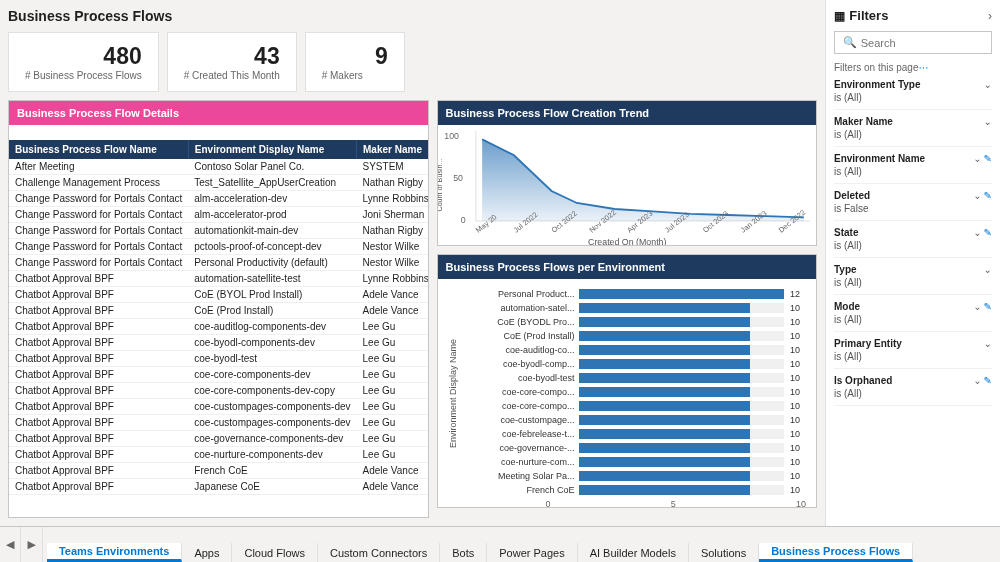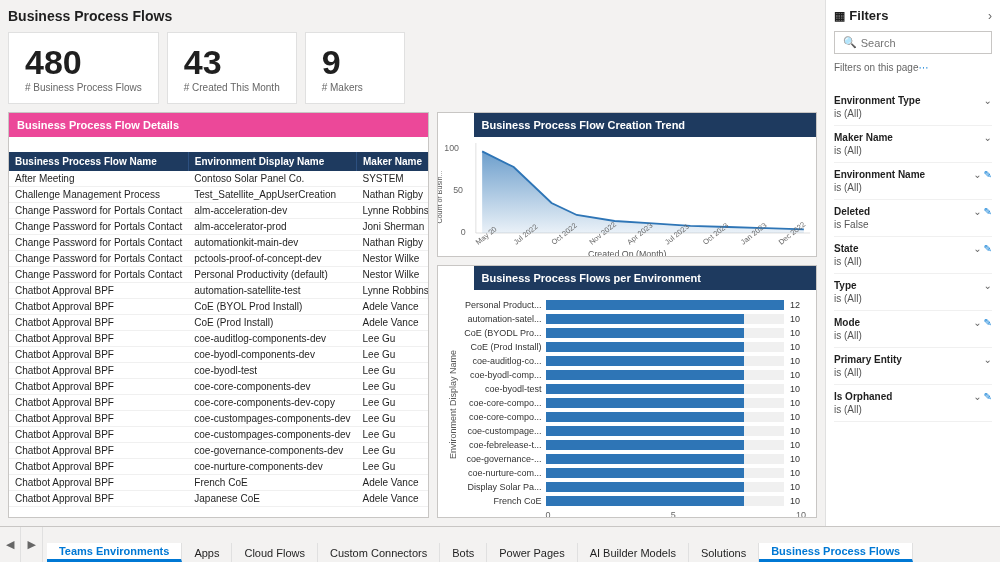--- a/index.html
+++ b/index.html
@@ -6,67 +6,67 @@
     body { font-family: 'Segoe UI', Arial, sans-serif; font-size: 11px; background: #f3f2f1; display: flex; flex-direction: column; height: 562px; overflow: hidden; }
 
     .main-area { display: flex; flex: 1; overflow: hidden; }
 
     .content-area { flex: 1; display: flex; flex-direction: column; overflow: hidden; background: #f3f2f1; padding: 8px; }
 
     .page-title { font-size: 14px; font-weight: 700; color: #1f1f1f; margin-bottom: 8px; }
 
     .kpi-row { display: flex; gap: 8px; margin-bottom: 8px; }
     .kpi-card { background: white; border: 1px solid #e0e0e0; padding: 10px 16px; min-width: 100px; }
-    .kpi-number { font-size: 34px; font-weight: 700; color: #1f1f1f; }
+    .kpi-number { font-size: 23px; font-weight: 700; color: #1f1f1f; text-align: right; }
     .kpi-label { font-size: 10px; color: #666; }
 
     .middle-row { display: flex; gap: 8px; flex: 1; overflow: hidden; }
 
     .table-section { flex: 1.1; background: white; border: 1px solid #c8c6c4; overflow: hidden; display: flex; flex-direction: column; }
     .table-title { background: #ec4899; color: white; font-weight: 700; font-size: 11px; padding: 6px 8px; }
     .table-wrap { overflow: auto; flex: 1; }
     table { width: 100%; border-collapse: collapse; font-size: 10px; margin-top: 15px; }
     thead tr { background: #1e3a5f; color: white; }
     thead th { padding: 4px 6px; text-align: left; font-weight: 600; white-space: nowrap; border-right: 1px solid #2d5080; }
     tbody tr { border-bottom: 1px solid #f0f0f0; }
     tbody td { padding: 2px 6px; white-space: nowrap; color: #1f1f1f; }
 
     .charts-section { flex: 1; display: flex; flex-direction: column; gap: 8px; }
 
     .chart-card { background: white; border: 1px solid #c8c6c4; overflow: hidden; }
-    .chart-title { background: #1e3a5f; color: white; font-weight: 700; font-size: 11px; padding: 6px 8px; margin-left: 36px; }
+    .chart-title { background: #1e3a5f; color: white; font-weight: 700; font-size: 11px; padding: 6px 8px; }
     .chart-body { }
 
     
     .trend-chart { height: 120px; position: relative; }
     .trend-svg { width: 100%; height: 100%; }
 
     
     .bar-chart-area { display: flex; height: 220px; padding: 4px; }
     .bar-y-label { writing-mode: vertical-rl; transform: rotate(180deg); font-size: 9px; color: #555; text-align: center; white-space: nowrap; margin-right: 4px; }
     .bar-chart-inner { flex: 1; display: flex; flex-direction: column; }
-    .bar-rows { flex: 1; display: flex; flex-direction: column; justify-content: space-around; }
+    .bar-rows { flex: 1; display: flex; flex-direction: column; justify-content: space-around; margin-left: 33px; }
     .bar-row { display: flex; align-items: center; gap: 4px; height: 14px; }
     .bar-row-label { font-size: 9px; color: #333; width: 80px; text-align: right; white-space: nowrap; overflow: hidden; text-overflow: ellipsis; }
     .bar-outer { flex: 1; background: #f0f0f0; height: 10px; position: relative; }
     .bar-inner { height: 100%; background: #2e75b6; }
     .bar-value { font-size: 9px; color: #333; margin-left: 2px; width: 16px; }
     .bar-x-axis { display: flex; justify-content: space-between; font-size: 9px; color: #666; margin-top: 2px; padding-left: 84px; }
 
     
     .filters-panel { width: 175px; background: white; border-left: 1px solid #e0e0e0; display: flex; flex-direction: column; overflow-y: auto; padding: 8px; }
     .filters-header { display: flex; align-items: center; justify-content: space-between; margin-bottom: 8px; }
     .filters-title { font-weight: 700; font-size: 13px; color: #1f1f1f; display: flex; align-items: center; gap: 4px; }
     .filters-close { color: #666; cursor: pointer; font-size: 12px; }
 
     .search-box { display: flex; align-items: center; border: 1px solid #c8c6c4; padding: 4px 8px; margin-bottom: 8px; background: white; }
     .search-box input { border: none; outline: none; font-size: 11px; width: 100%; color: #1f1f1f; background: transparent; }
     .search-icon { color: #666; margin-right: 4px; font-size: 11px; }
 
-    .filters-on-page { font-size: 10px; color: #666; display: flex; margin-bottom: 16px; }
+    .filters-on-page { font-size: 10px; color: #666; display: flex; margin-bottom: 0; }
     .filters-dots { color: #0078d4; cursor: pointer; }
 
     .filter-item { border-bottom: 1px solid #f0f0f0; padding: 6px 0; }
     .filter-row { display: flex; align-items: center; justify-content: space-between; }
     .filter-label { font-weight: 600; font-size: 10px; color: #1f1f1f; }
     .filter-icons { display: flex; gap: 2px; align-items: center; }
     .filter-icon { color: #666; font-size: 10px; cursor: pointer; }
     .filter-value { font-size: 10px; color: #555; margin-top: 2px; }
 
     
@@ -356,21 +356,21 @@
       <span class="bar-value">10</span>
     </div>
                     <div class="bar-row">
       <div class="bar-row-label">coe-nurture-com...</div>
       <div class="bar-outer">
         <div class="bar-inner" style="width:83.33333333333334%"></div>
       </div>
       <span class="bar-value">10</span>
     </div>
                     <div class="bar-row">
-      <div class="bar-row-label">Display Solar Pa...</div>
+      <div class="bar-row-label">Meeting Solar Pa...</div>
       <div class="bar-outer">
         <div class="bar-inner" style="width:83.33333333333334%"></div>
       </div>
       <span class="bar-value">10</span>
     </div>
                     <div class="bar-row">
       <div class="bar-row-label">French CoE</div>
       <div class="bar-outer">
         <div class="bar-inner" style="width:83.33333333333334%"></div>
       </div>

